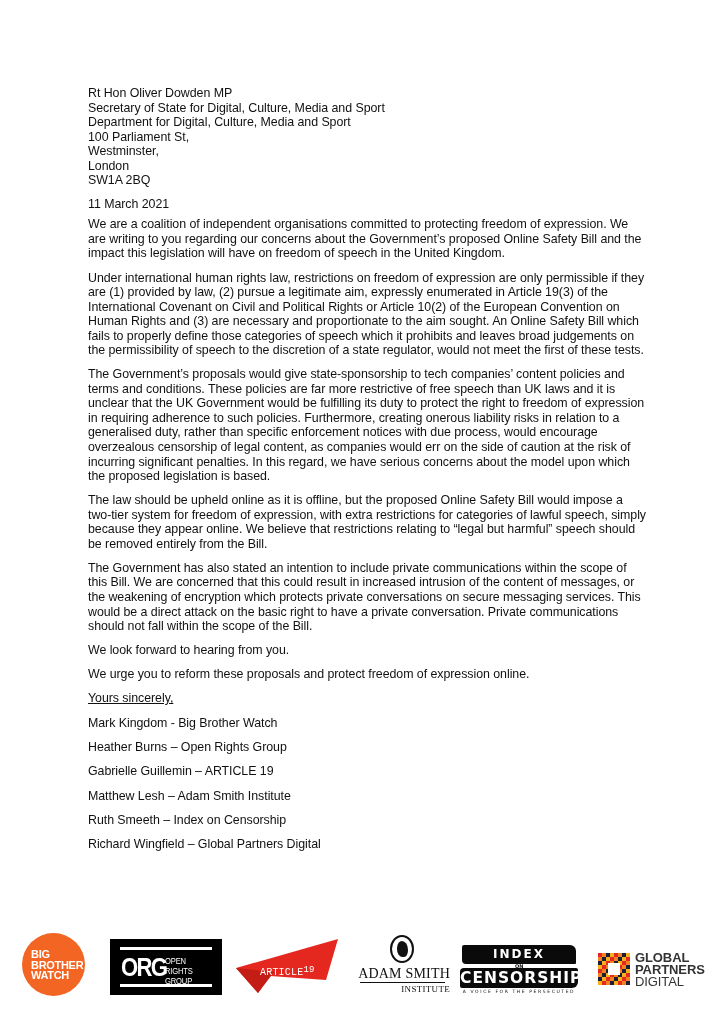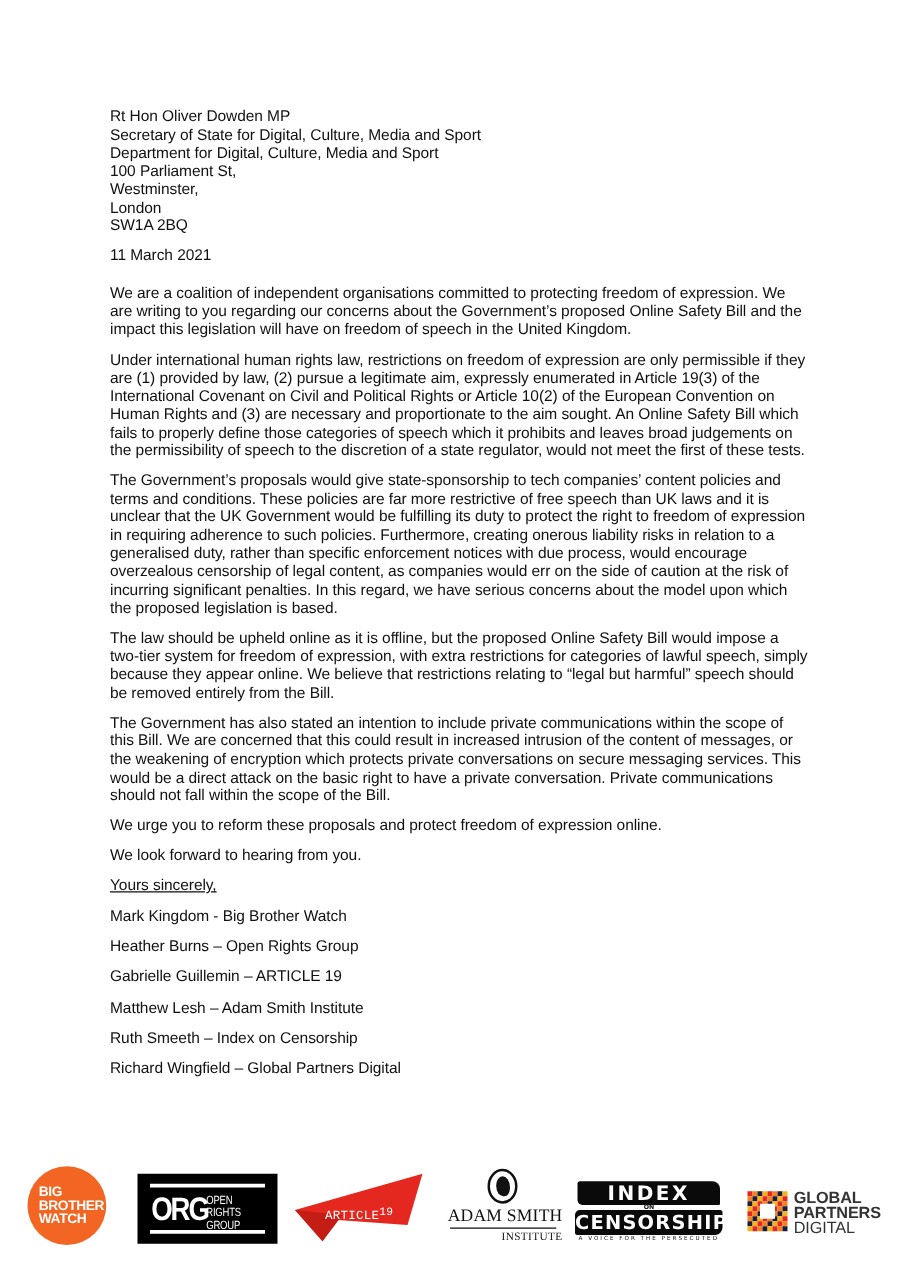--- a/index.html
+++ b/index.html
@@ -23,21 +23,21 @@
     font-size: 12.4px;
     line-height: 14.55px;
     letter-spacing: -0.05px;
   }
   .address-line {
     display: block;
     white-space: nowrap;
   }
   .date {
     margin-top: 9px;
-    margin-bottom: 16px;
+    margin-bottom: 6px;
   }
   .para {
     margin: 0 0 9.5px 0;
   }
   .salutation { margin-bottom: 9.5px; }
   .signoff { margin-bottom: 9.8px; text-decoration: underline; }
   .signatory {
     margin: 0 0 9.8px 0;
     white-space: nowrap;
   }
@@ -177,21 +177,21 @@
   .ioc .band {
     position: absolute;
     background: #0a0a0a;
     color: #ffffff;
     font-weight: bold;
     text-align: center;
     font-family: "DejaVu Sans", sans-serif;
   }
   .ioc .b1 {
     left: 2px; top: 3px; width: 114px; height: 19px;
-    font-size: 16px; line-height: 19px;
+    font-size: 12px; line-height: 19px;
     letter-spacing: 2px;
     border-radius: 2px 6px 1px 4px;
   }
   .ioc .on {
     position: absolute;
     left: 55px; top: 21px;
     font-size: 5px;
     color: #111111;
     font-weight: bold;
     font-family: "DejaVu Sans", sans-serif;
@@ -257,22 +257,22 @@
   </div>
 
   <div class="date">11 March 2021</div>
 
 
   <p class="para">We are a coalition of independent organisations committed to protecting freedom of expression. We are writing to you regarding our concerns about the Government’s proposed Online Safety Bill and the impact this legislation will have on freedom of speech in the United Kingdom.</p>
   <p class="para">Under international human rights law, restrictions on freedom of expression are only permissible if they are (1) provided by law, (2) pursue a legitimate aim, expressly enumerated in Article 19(3) of the International Covenant on Civil and Political Rights or Article 10(2) of the European Convention on Human Rights and (3) are necessary and proportionate to the aim sought. An Online Safety Bill which fails to properly define those categories of speech which it prohibits and leaves broad judgements on the permissibility of speech to the discretion of a state regulator, would not meet the first of these tests.</p>
   <p class="para">The Government’s proposals would give state-sponsorship to tech companies’ content policies and terms and conditions. These policies are far more restrictive of free speech than UK laws and it is unclear that the UK Government would be fulfilling its duty to protect the right to freedom of expression in requiring adherence to such policies. Furthermore, creating onerous liability risks in relation to a generalised duty, rather than specific enforcement notices with due process, would encourage overzealous censorship of legal content, as companies would err on the side of caution at the risk of incurring significant penalties. In this regard, we have serious concerns about the model upon which the proposed legislation is based.</p>
   <p class="para">The law should be upheld online as it is offline, but the proposed Online Safety Bill would impose a two-tier system for freedom of expression, with extra restrictions for categories of lawful speech, simply because they appear online. We believe that restrictions relating to “legal but harmful” speech should be removed entirely from the Bill.</p>
   <p class="para">The Government has also stated an intention to include private communications within the scope of this Bill. We are concerned that this could result in increased intrusion of the content of messages, or the weakening of encryption which protects private conversations on secure messaging services. This would be a direct attack on the basic right to have a private conversation. Private communications should not fall within the scope of the Bill.</p>
+  <p class="para">We look forward to hearing from you.</p>
   <p class="para">We urge you to reform these proposals and protect freedom of expression online.</p>
-  <p class="para">We look forward to hearing from you.</p>
 
   <p class="para signoff">Yours sincerely,</p>
 
   <div>
     <p class="signatory">Mark Kingdom - Big Brother Watch</p>
     <p class="signatory">Heather Burns – Open Rights Group</p>
     <p class="signatory">Gabrielle Guillemin – ARTICLE 19</p>
     <p class="signatory">Matthew Lesh – Adam Smith Institute</p>
     <p class="signatory">Ruth Smeeth – Index on Censorship</p>
     <p class="signatory">Richard Wingfield – Global Partners Digital</p>

